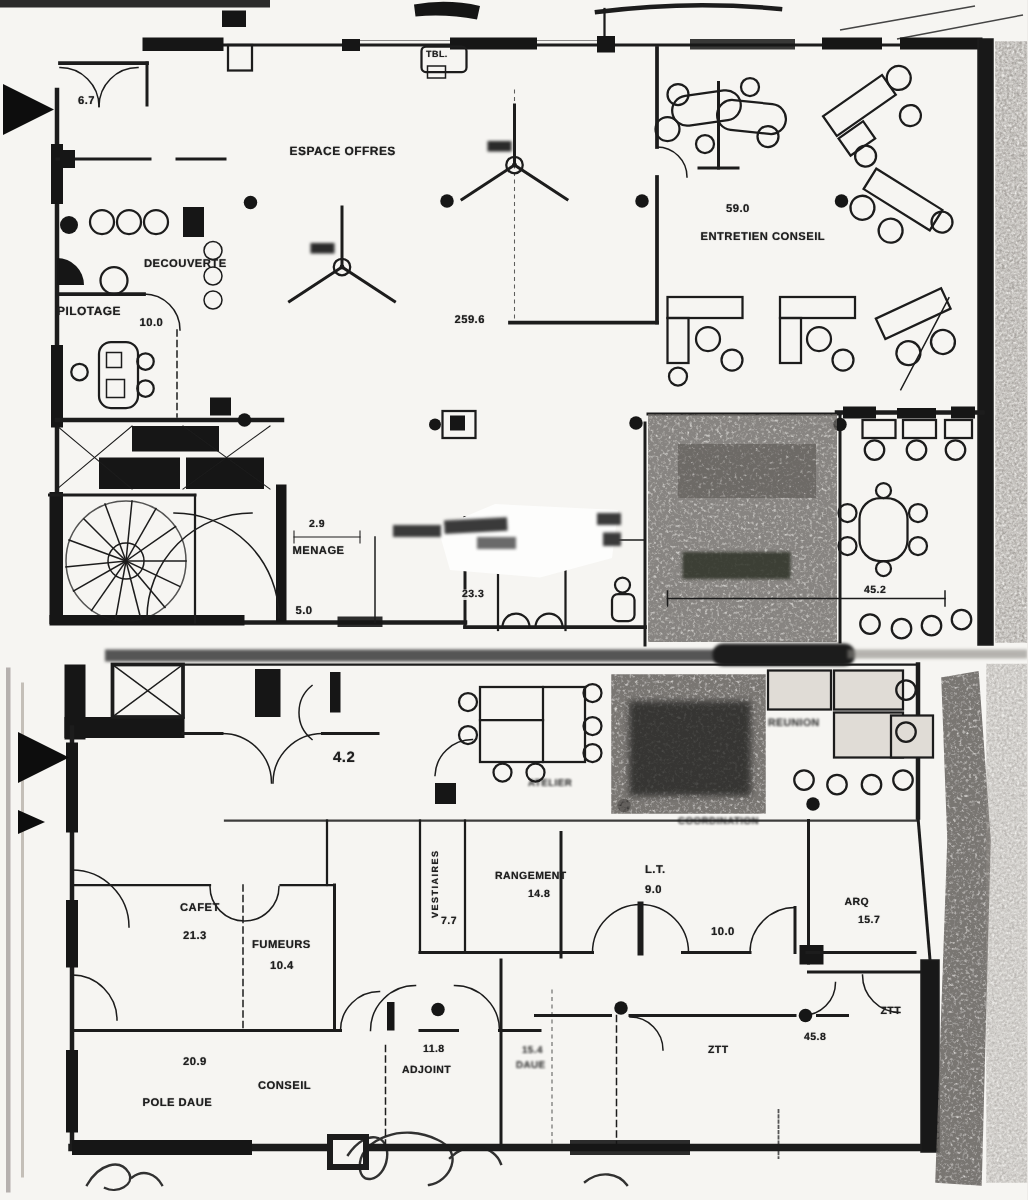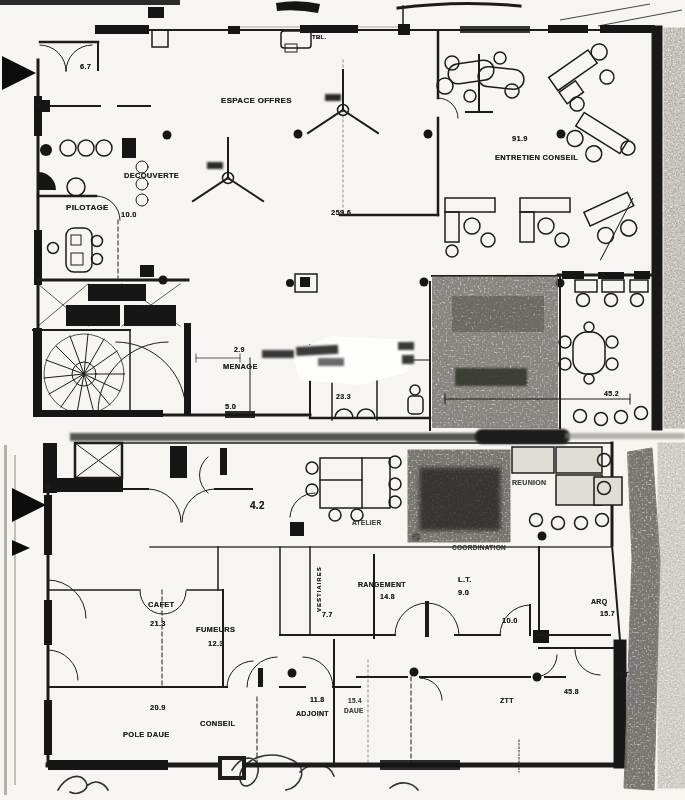--- a/index.html
+++ b/index.html
@@ -11,21 +11,21 @@
   .w25{stroke-width:2.5}.w3{stroke-width:3}.w4{stroke-width:4}.w5{stroke-width:5}
   .fillk{fill:#161616;stroke:none}
   .dash{stroke-dasharray:4 3}
   .dash2{stroke-dasharray:2 3}
   .sm{filter:blur(1.2px)}
   .sm2{filter:blur(2px)}
   #labels{position:absolute;left:0;top:0;width:685px;height:800px;}
   .lbl{position:absolute;font-weight:bold;color:#1f1f1f;white-space:nowrap;
        letter-spacing:.3px;text-shadow:0 0 .6px rgba(40,40,40,.75);}
   .smudge{filter:blur(.55px);opacity:.82;}
-  .soft{filter:blur(.3px);margin-left:28px;}
+  .soft{filter:blur(.3px);}
   .bgw{background:rgba(246,245,242,.85);padding:0 1px;}
   .vert{writing-mode:vertical-rl;transform:rotate(180deg);letter-spacing:1px;}
 </style>
 </head>
 <body>
 
 <div id="page">
 
 <svg width="685" height="800" viewBox="0 0 685 800">
   <defs>
@@ -448,36 +448,36 @@
 
 <div id="labels">
 
   <div class="lbl soft" style="left:284px;top:34px;font-size:6px">TBL.</div>
   <div class="lbl soft" style="left:52px;top:62px;font-size:7.5px">6.7</div>
   <div class="lbl soft" style="left:193px;top:96px;font-size:8px">ESPACE OFFRES</div>
   <div class="lbl soft" style="left:96px;top:171px;font-size:7.5px">DECOUVERTE</div>
   <div class="lbl soft" style="left:38px;top:203px;font-size:8px">PILOTAGE</div>
   <div class="lbl soft" style="left:93px;top:210px;font-size:7.5px">10.0</div>
   <div class="lbl soft" style="left:303px;top:208px;font-size:7.5px">259.6</div>
-  <div class="lbl soft" style="left:484px;top:134px;font-size:7.5px">91.9</div>
+  <div class="lbl soft" style="left:484px;top:134px;font-size:7.5px">59.0</div>
   <div class="lbl soft" style="left:467px;top:153px;font-size:7.5px">ENTRETIEN CONSEIL</div>
   <div class="lbl soft" style="left:206px;top:346px;font-size:7px">2.9</div>
   <div class="lbl soft" style="left:195px;top:362px;font-size:7.5px">MENAGE</div>
   <div class="lbl soft" style="left:197px;top:402px;font-size:7.5px">5.0</div>
   <div class="lbl soft bgw" style="left:307px;top:393px;font-size:7px">23.3</div>
   <div class="lbl soft bgw" style="left:575px;top:390px;font-size:7px">45.2</div>
 
   <div class="lbl soft" style="left:222px;top:500px;font-size:10px">4.2</div>
   <div class="lbl smudge" style="left:352px;top:519px;font-size:6.5px">ATELIER</div>
   <div class="lbl smudge" style="left:512px;top:479px;font-size:7px">REUNION</div>
   <div class="lbl smudge" style="left:452px;top:544px;font-size:6.5px">COORDINATION</div>
   <div class="lbl soft" style="left:120px;top:600px;font-size:7.5px">CAFET</div>
   <div class="lbl soft" style="left:122px;top:619px;font-size:7.5px">21.3</div>
   <div class="lbl soft" style="left:168px;top:625px;font-size:7.5px">FUMEURS</div>
-  <div class="lbl soft" style="left:180px;top:639px;font-size:7.5px">12.3</div>
+  <div class="lbl soft" style="left:180px;top:639px;font-size:7.5px">10.4</div>
   <div class="lbl soft vert" style="left:288px;top:560px;font-size:6px;height:52px">VESTIAIRES</div>
   <div class="lbl soft" style="left:294px;top:611px;font-size:7px">7.7</div>
   <div class="lbl soft" style="left:330px;top:581px;font-size:7px">RANGEMENT</div>
   <div class="lbl soft" style="left:352px;top:593px;font-size:7px">14.8</div>
   <div class="lbl soft" style="left:430px;top:575px;font-size:7.5px">L.T.</div>
   <div class="lbl soft" style="left:430px;top:588px;font-size:7.5px">9.0</div>
   <div class="lbl soft" style="left:474px;top:616px;font-size:7.5px">10.0</div>
   <div class="lbl soft" style="left:563px;top:598px;font-size:7px">ARQ</div>
   <div class="lbl soft" style="left:572px;top:610px;font-size:7px">15.7</div>
   <div class="lbl soft" style="left:122px;top:703px;font-size:7.5px">20.9</div>

